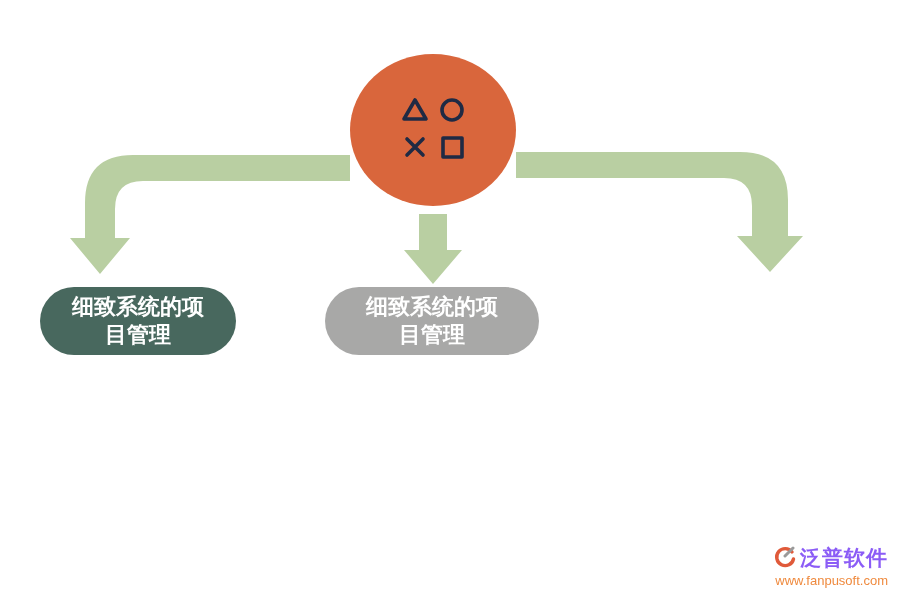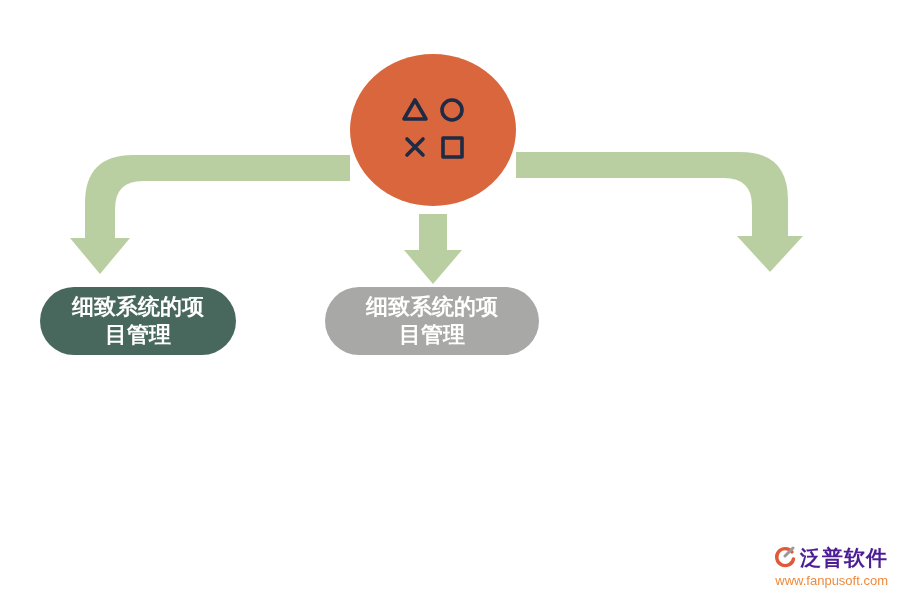--- a/index.html
+++ b/index.html
@@ -96,18 +96,18 @@
     <span>细致系统的项目管理</span>
   </div>
 
 
   <div class="watermark">
     <div class="brand-row">
       <svg width="22" height="24" viewBox="0 0 22 24">
         <path d="M18 6 A8.5 8.5 0 1 0 19.5 13" stroke="#e05a3a" stroke-width="3.4" fill="none" stroke-linecap="round"></path>
         <path d="M11 10 L 19 2" stroke="#9a9a9a" stroke-width="3" stroke-linecap="round"></path>
       </svg>
-      <span class="brand-name" style="color: #4c1d95;">泛普软件</span>
+      <span class="brand-name" style="color: #8b5cf6;">泛普软件</span>
     </div>
     <span class="brand-url" style="color: rgb(239, 138, 62);">www.fanpusoft.com</span>
   </div>
 
 </div>
 
 </body></html>

